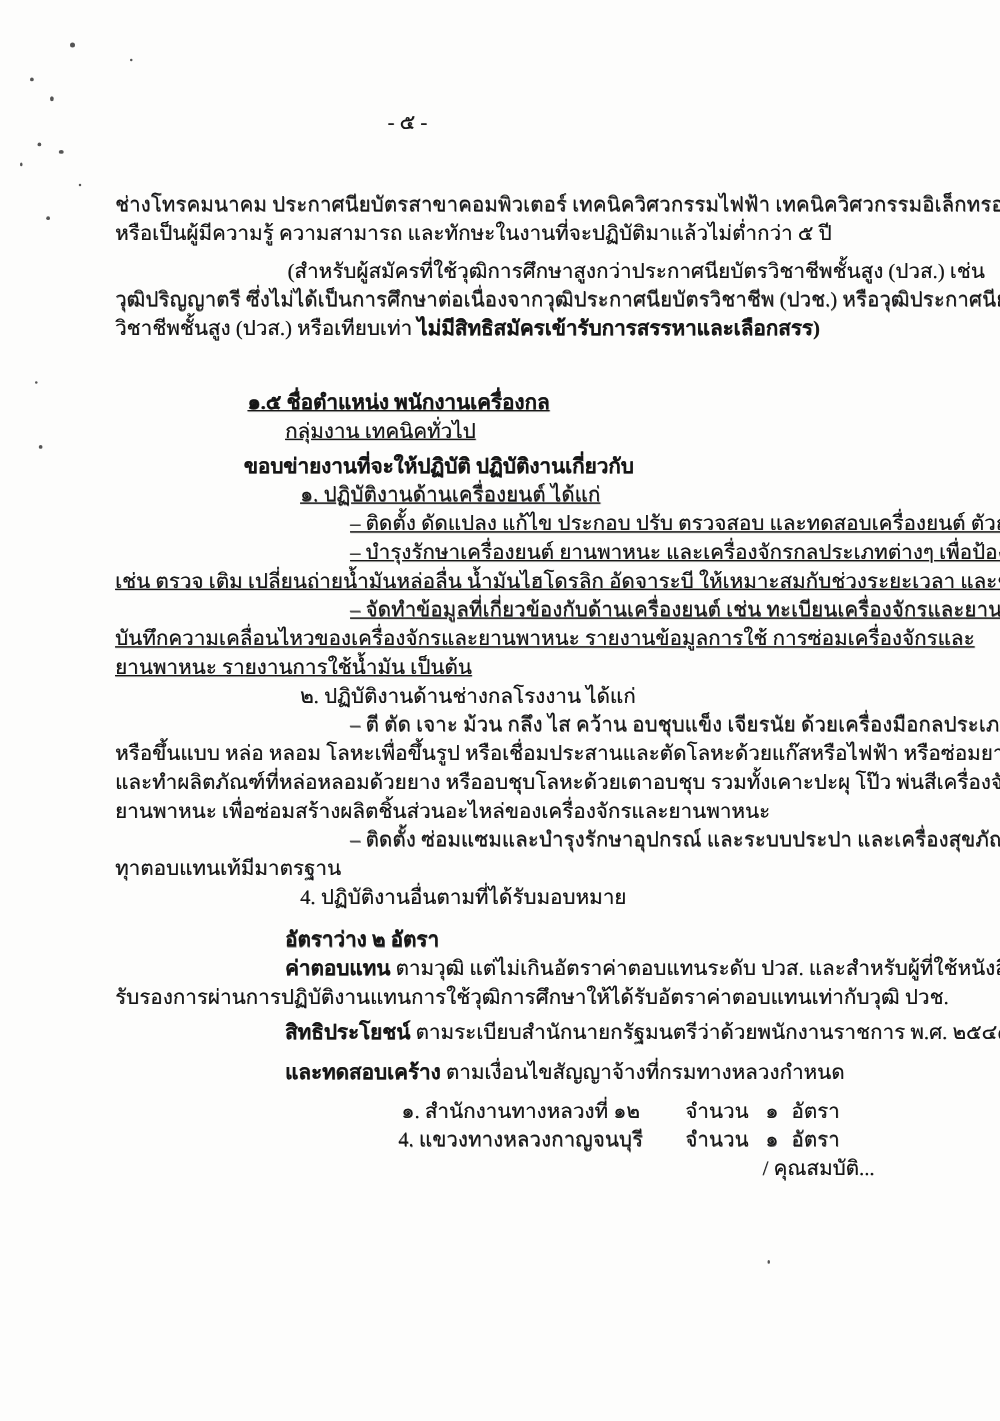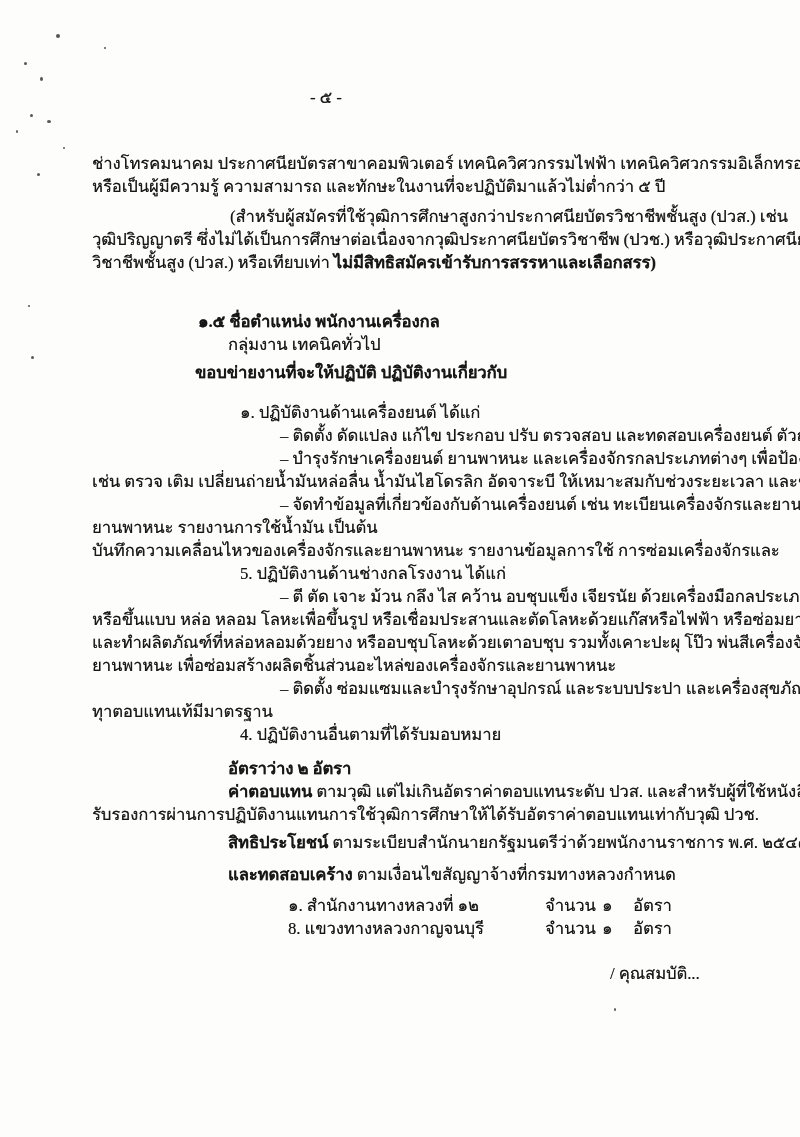--- a/index.html
+++ b/index.html
@@ -25,33 +25,33 @@
   .b{font-weight:bold;margin-top:36px;}
   
   .i-pgnum{padding-left:218px;margin-bottom:43px;}
   .i-note{padding-left:138px;}
   .i-pos{padding-left:106px;}
   .i-grp{padding-left:136px;}
   .i-head{padding-left:103px;}
   .i-num{padding-left:148px;}
   .i-dash{padding-left:188px;}
   .i-sec{padding-left:136px;}
-  .i-row{padding-left:196px;display:flex;}
+  .i-row{padding-left:196px;display:flex;text-align:center;}
   .i-foot{padding-left:518px;}
   
   .m-intro{margin-top:0;}
   .m-note{margin-top:7px;}
-  .m-pos{margin-top:8px;}
+  .m-pos{margin-top:8px;text-decoration:underline;}
   .m-scope{margin-top:5px;}
-  .m-item1{margin-top:17px;}
+  .m-item1{margin-top:0;text-decoration:underline;}
   .m-vac{margin-top:11px;}
   .m-ben{margin-top:5px;}
   .m-dur{margin-top:9px;}
   .m-aff{margin-top:8px;}
-  .m-foot{margin-top:22px;}
+  .m-foot{}
   
   .col-name{display:inline-block;width:257px;}
   .col-qtylabel{display:inline-block;width:57px;}
   .col-qty{display:inline-block;width:31px;}
   
   .speck{position:absolute;background:#2a2a2a;border-radius:50%;opacity:.8;}
 </style>
 </head>
 <body>
 
@@ -91,26 +91,26 @@
     </div>
 
     <div class="ln i-head b m-scope">ขอบข่ายงานที่จะให้ปฏิบัติ  ปฏิบัติงานเกี่ยวกับ</div>
 
     <div class="m-item1">
       <div class="ln i-num">๑. ปฏิบัติงานด้านเครื่องยนต์ ได้แก่</div>
       <div class="ln i-dash">– ติดตั้ง ดัดแปลง แก้ไข ประกอบ ปรับ ตรวจสอบ และทดสอบเครื่องยนต์ ตัวถังรถยนต์</div>
       <div class="ln i-dash">– บำรุงรักษาเครื่องยนต์ ยานพาหนะ และเครื่องจักรกลประเภทต่างๆ เพื่อป้องกันเสีย</div>
       <div class="ln">เช่น ตรวจ เติม เปลี่ยนถ่ายน้ำมันหล่อลื่น น้ำมันไฮโดรลิก อัดจาระบี ให้เหมาะสมกับช่วงระยะเวลา และชนิด</div>
       <div class="ln i-dash">– จัดทำข้อมูลที่เกี่ยวข้องกับด้านเครื่องยนต์ เช่น ทะเบียนเครื่องจักรและยานพาหนะ</div>
+      <div class="ln">บันทึกความเคลื่อนไหวของเครื่องจักรและยานพาหนะ รายงานข้อมูลการใช้ การซ่อมเครื่องจักรและ</div>
       <div class="ln">ยานพาหนะ รายงานการใช้น้ำมัน เป็นต้น</div>
-      <div class="ln">บันทึกความเคลื่อนไหวของเครื่องจักรและยานพาหนะ รายงานข้อมูลการใช้ การซ่อมเครื่องจักรและ</div>
     </div>
 
     <div>
-      <div class="ln i-num">5. ปฏิบัติงานด้านช่างกลโรงงาน ได้แก่</div>
+      <div class="ln i-num">๒. ปฏิบัติงานด้านช่างกลโรงงาน ได้แก่</div>
       <div class="ln i-dash">– ตี ตัด เจาะ ม้วน กลึง ไส คว้าน อบชุบแข็ง เจียรนัย ด้วยเครื่องมือกลประเภทต่างๆ</div>
       <div class="ln">หรือขึ้นแบบ หล่อ หลอม โลหะเพื่อขึ้นรูป หรือเชื่อมประสานและตัดโลหะด้วยแก๊สหรือไฟฟ้า หรือซ่อมยางรถยนต์</div>
       <div class="ln">และทำผลิตภัณฑ์ที่หล่อหลอมด้วยยาง หรืออบชุบโลหะด้วยเตาอบชุบ รวมทั้งเคาะปะผุ โป๊ว พ่นสีเครื่องจักรและ</div>
       <div class="ln">ยานพาหนะ เพื่อซ่อมสร้างผลิตชิ้นส่วนอะไหล่ของเครื่องจักรและยานพาหนะ</div>
       <div class="ln i-dash">– ติดตั้ง ซ่อมแซมและบำรุงรักษาอุปกรณ์ และระบบประปา และเครื่องสุขภัณฑ์</div>
       <div class="ln">ทุาตอบแทนเท้มีมาตรฐาน</div>
     </div>
 
     <div class="ln i-num">4. ปฏิบัติงานอื่นตามที่ได้รับมอบหมาย</div>
 
@@ -126,21 +126,21 @@
     <div class="ln i-sec m-dur"><span class="b">และทดสอบเคร้าง</span><span>  ตามเงื่อนไขสัญญาจ้างที่กรมทางหลวงกำหนด</span></div>
 
     <div class="m-aff">
       <div class="ln i-row">
         <span class="col-name">๑. สำนักงานทางหลวงที่ ๑๒</span>
         <span class="col-qtylabel">จำนวน</span>
         <span class="col-qty">๑</span>
         <span>อัตรา</span>
       </div>
       <div class="ln i-row">
-        <span class="col-name">8. แขวงทางหลวงกาญจนบุรี</span>
+        <span class="col-name">4. แขวงทางหลวงกาญจนบุรี</span>
         <span class="col-qtylabel">จำนวน</span>
         <span class="col-qty">๑</span>
         <span>อัตรา</span>
       </div>
     </div>
 
     <div class="ln i-foot m-foot">/ คุณสมบัติ...</div>
 
   </div>
 </div>

